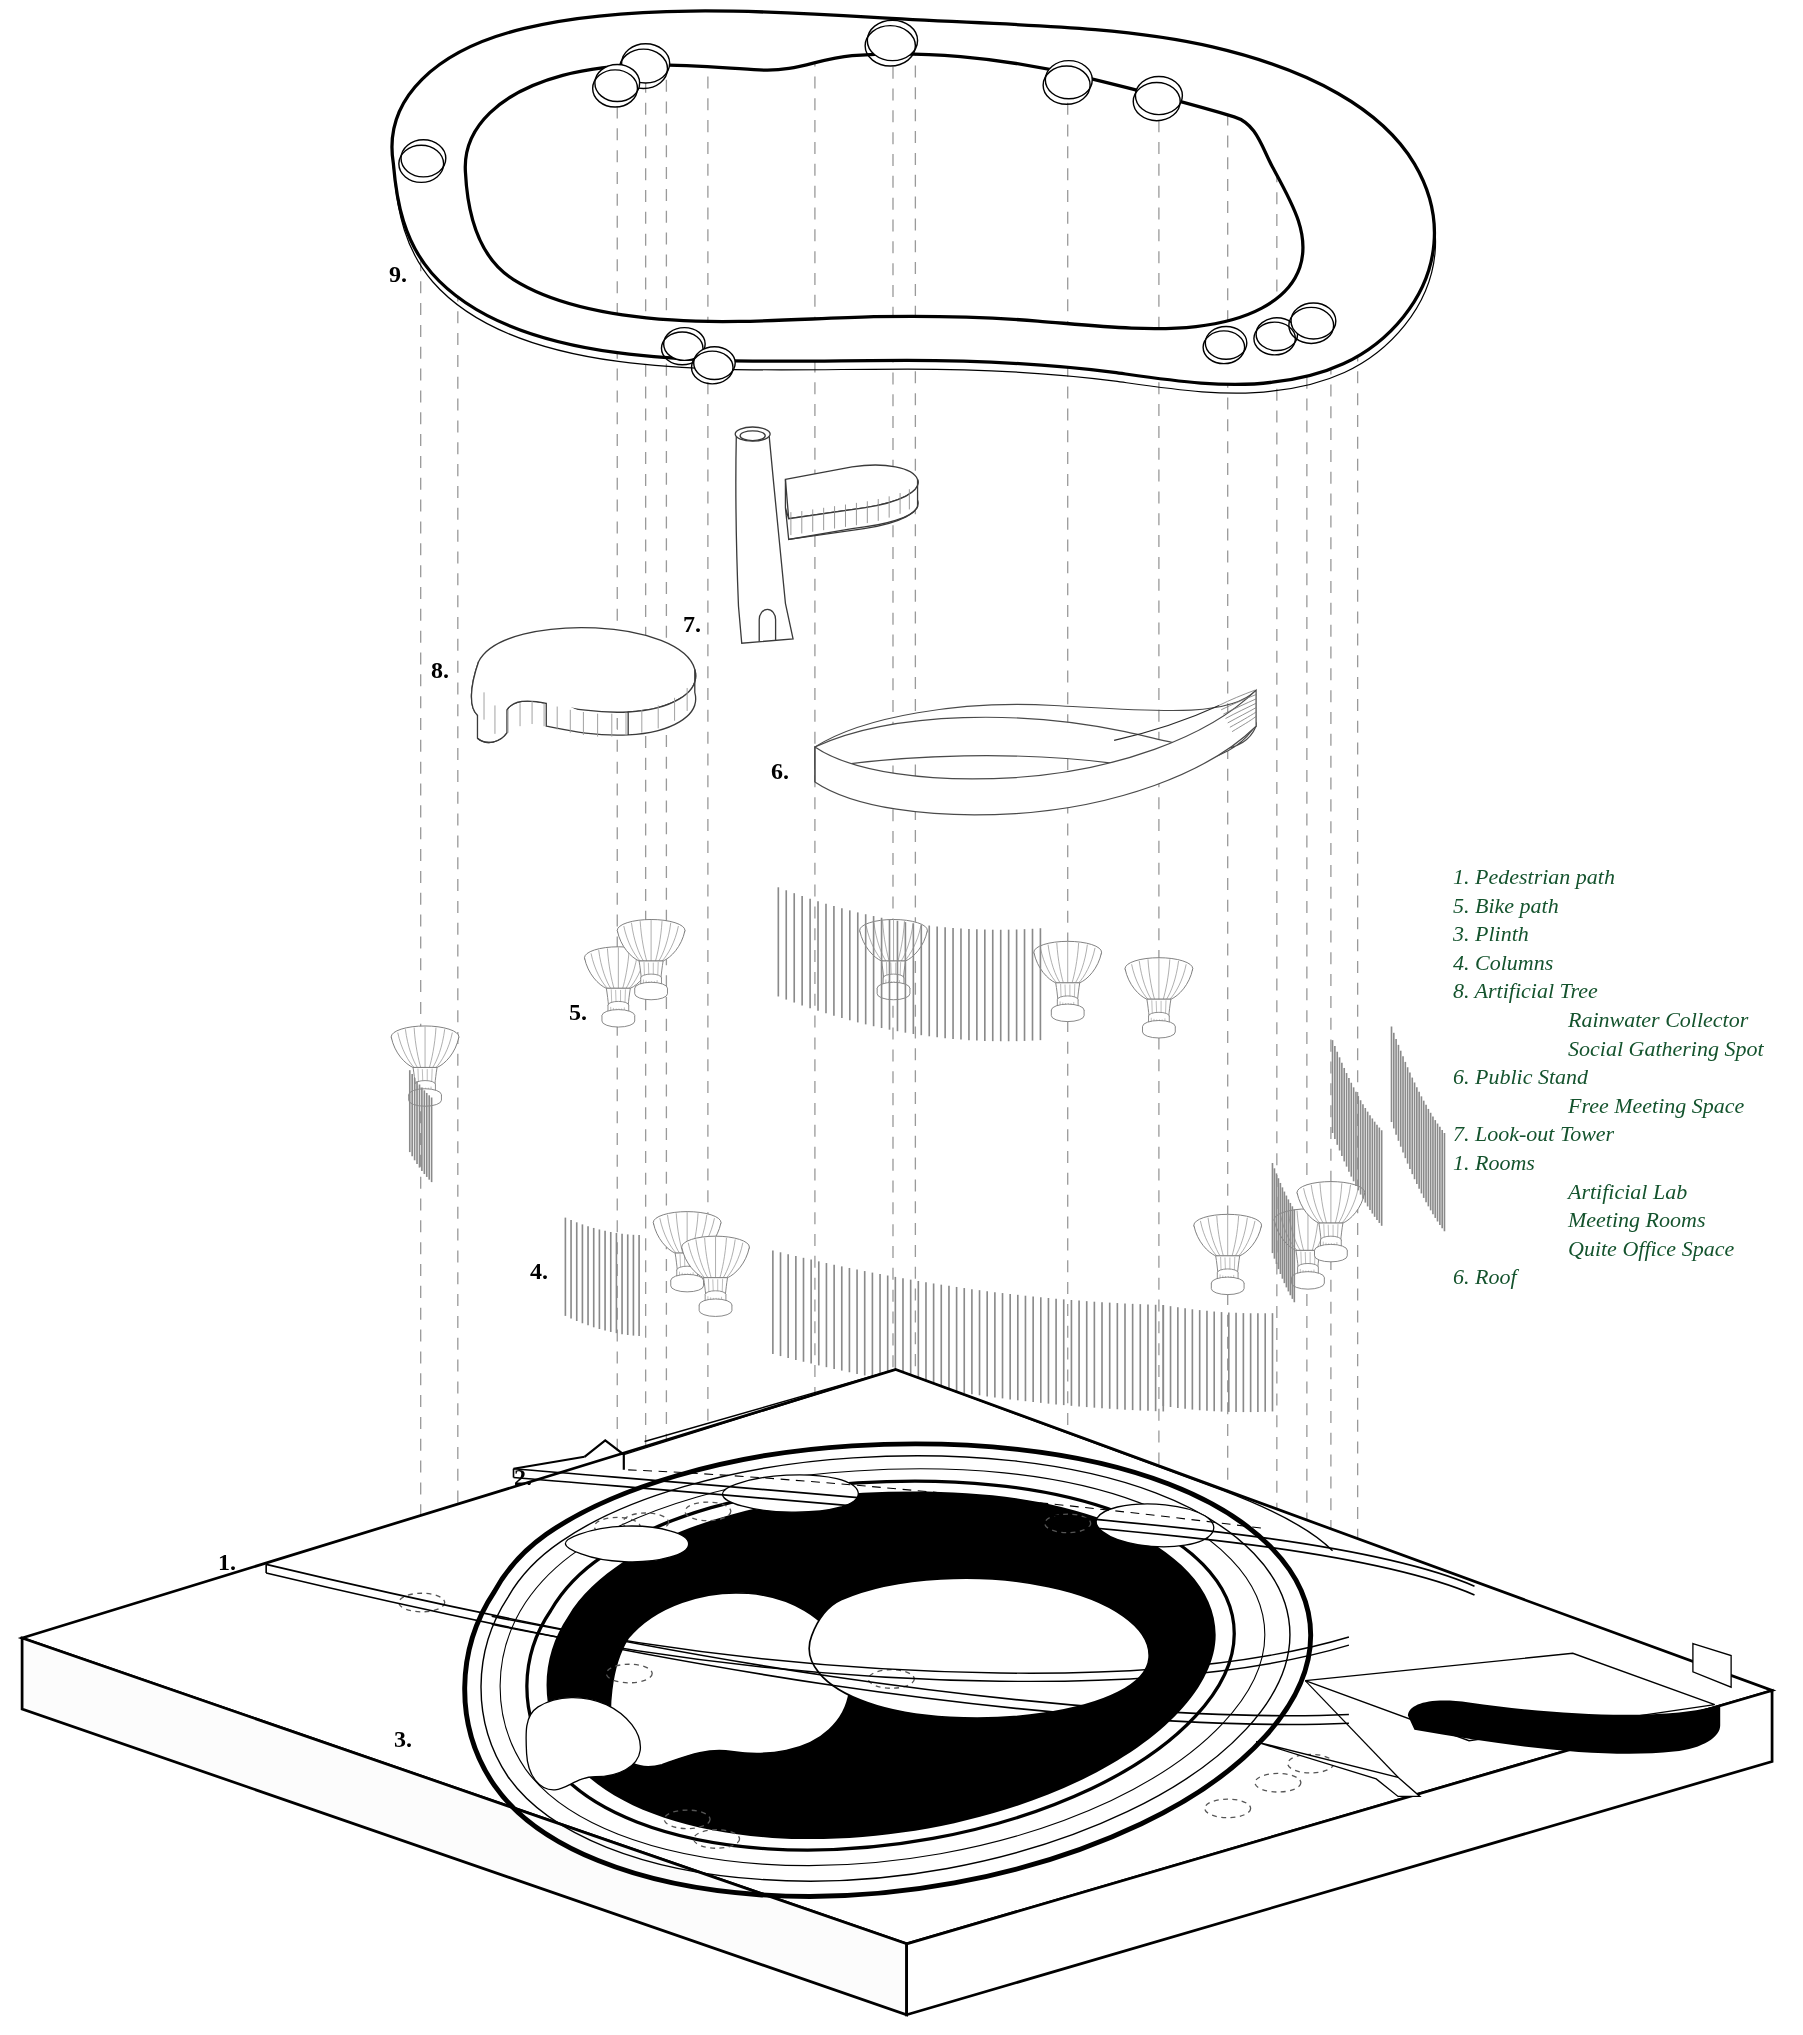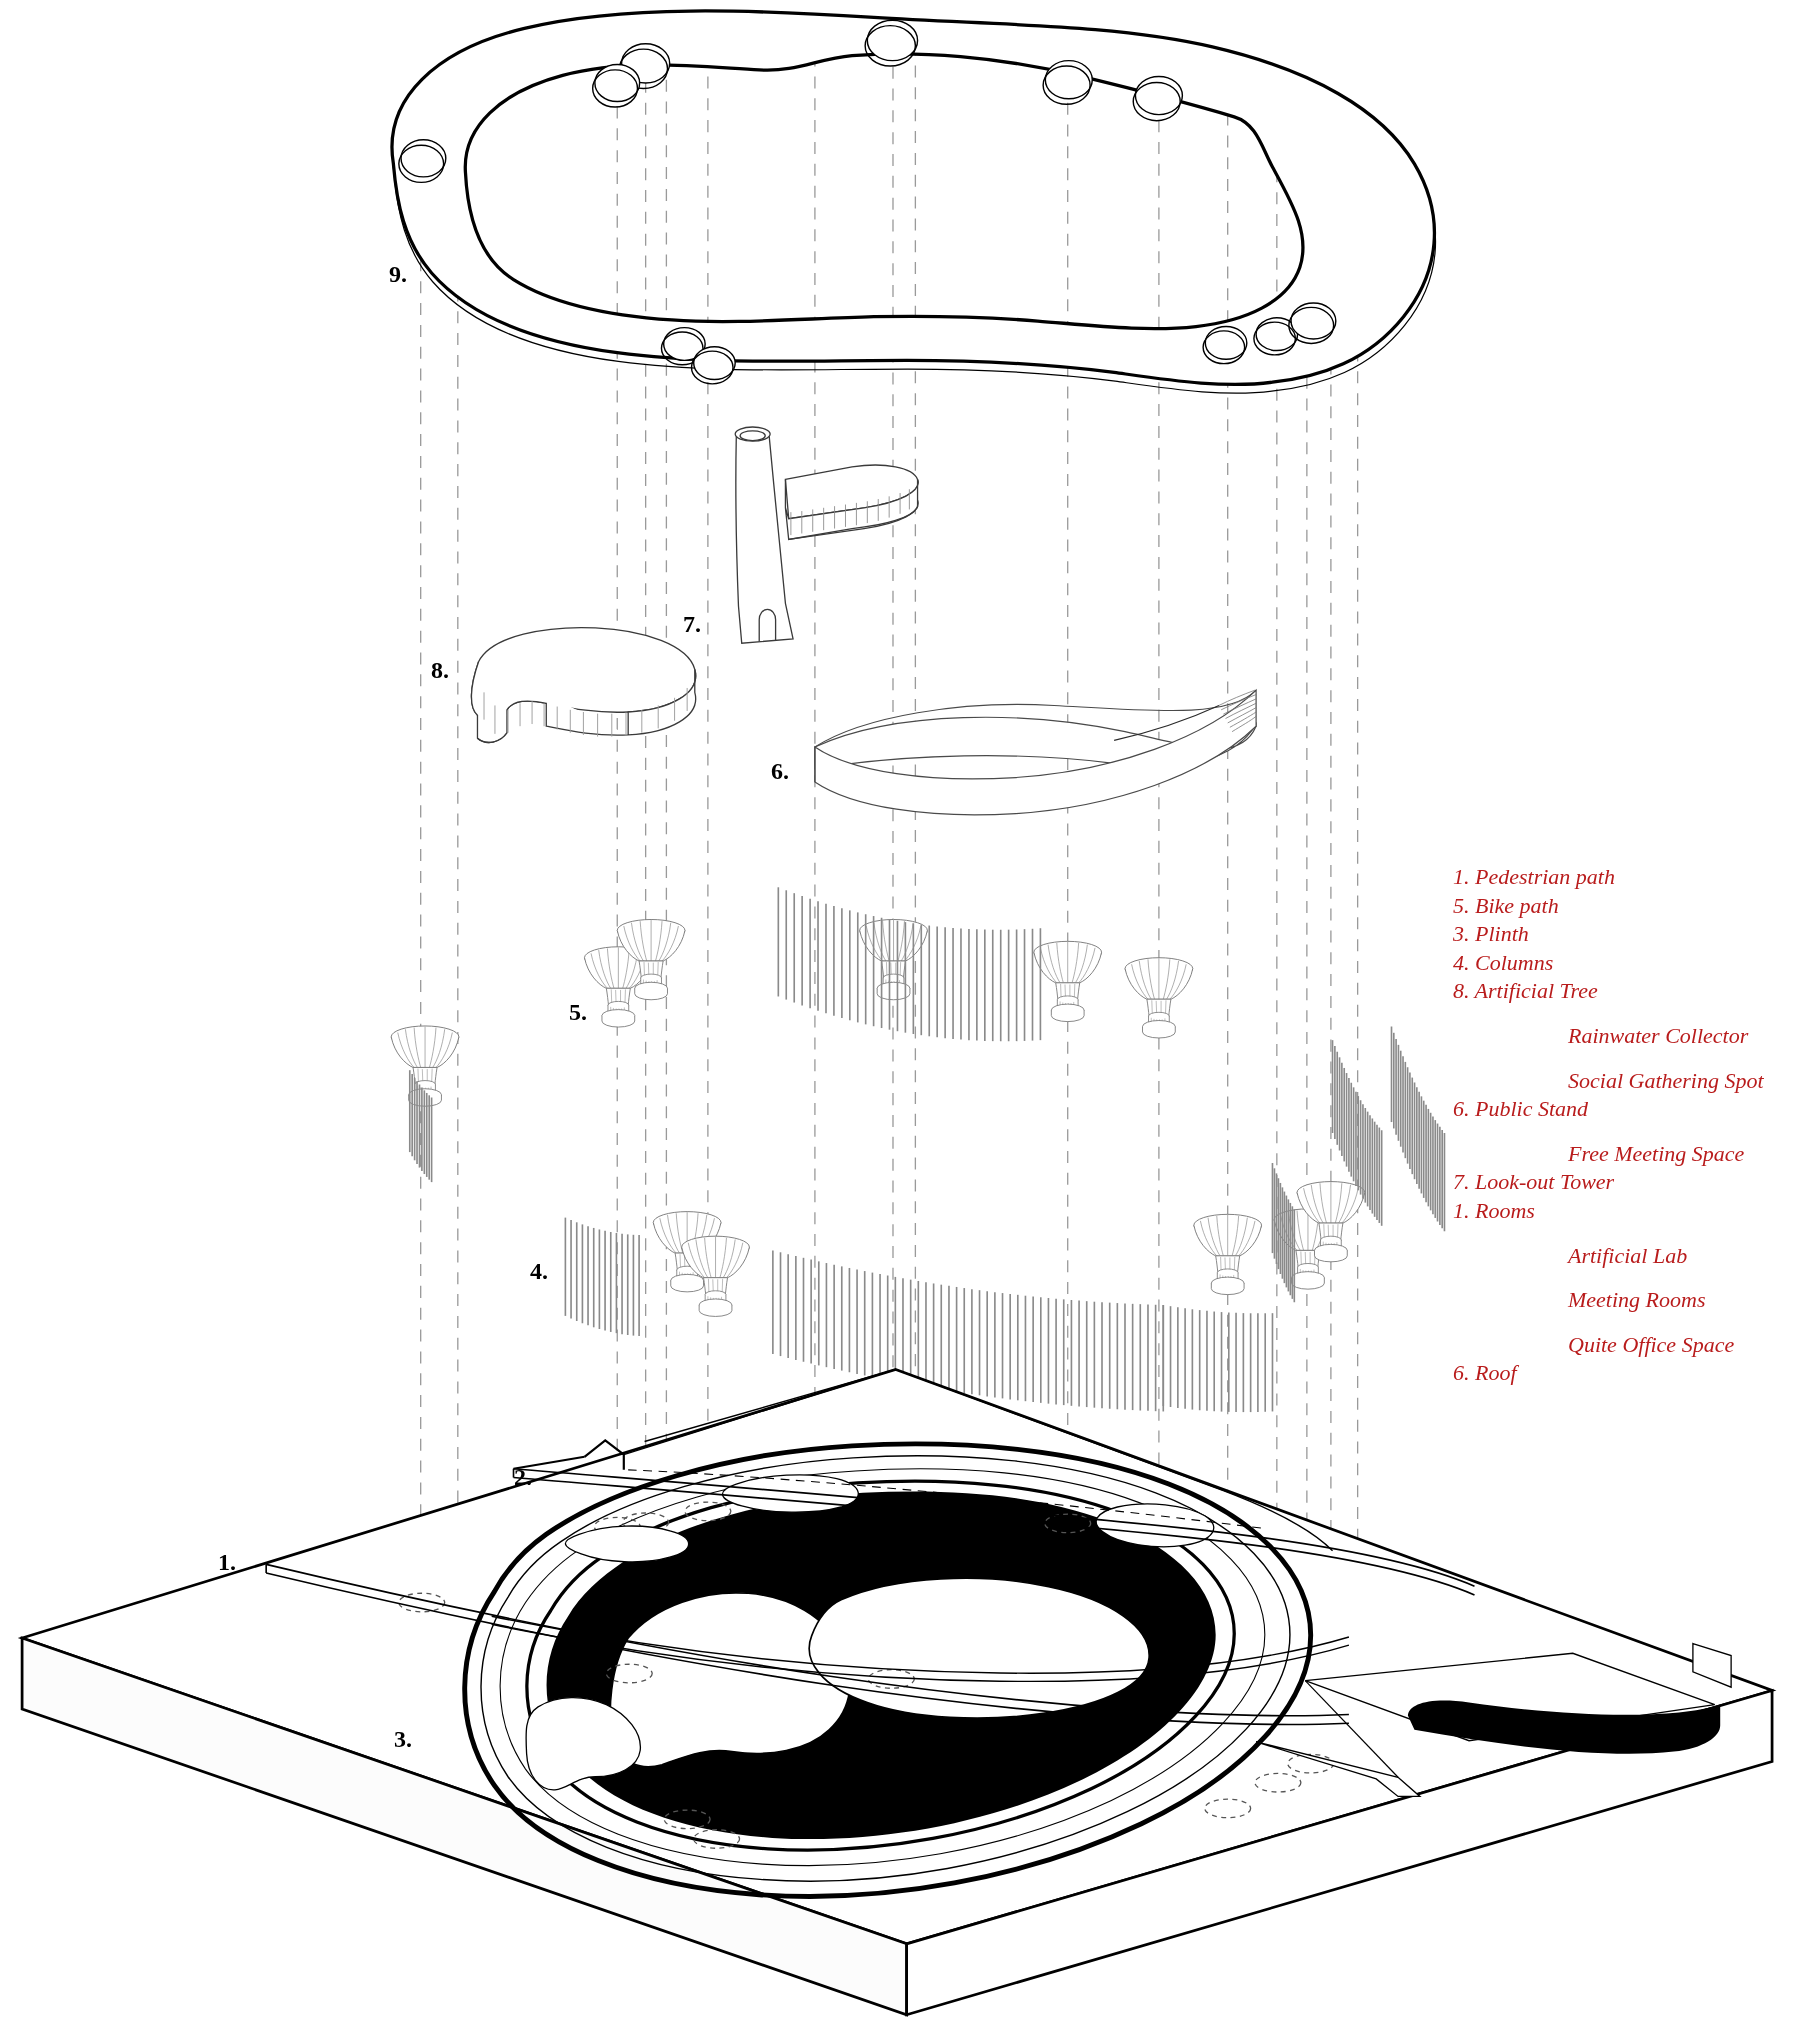--- a/index.html
+++ b/index.html
@@ -6,23 +6,23 @@
   body{width:1804px;height:2035px;position:relative;overflow:hidden;
        font-family:"Liberation Serif","DejaVu Serif",serif;}
   #stage{position:absolute;inset:0;width:1804px;height:2035px;}
   svg.layer{position:absolute;top:0;left:0;width:1804px;height:2035px;overflow:visible;}
 
   .lbl{position:absolute;font-family:"Liberation Serif","DejaVu Serif",serif;
        font-weight:700;font-size:24px;color:#000;line-height:1;white-space:nowrap;}
 
   #legend{position:absolute;left:1453px;top:863px;width:339px;
           font-family:"Liberation Serif","DejaVu Serif",serif;
-          font-style:italic;font-size:22px;line-height:1.30;color:#b91c1c;}
+          font-style:italic;font-size:22px;line-height:1.30;color:#14532d;}
   #legend .row{white-space:nowrap;}
-  #legend .sub{padding-left:115px;margin-top:16px;}
+  #legend .sub{padding-left:115px;}
 </style>
 </head>
 <body>
 
 <div id="stage">
 
   <svg class="layer" viewBox="0 0 3303 3727" width="1804" height="2035">
     <g stroke="#9a9a9a" stroke-width="2.4" stroke-dasharray="22 18" fill="none">
       <line x1="770" y1="275" x2="770" y2="2960"></line>
       <line x1="838" y1="250" x2="838" y2="2935"></line>

